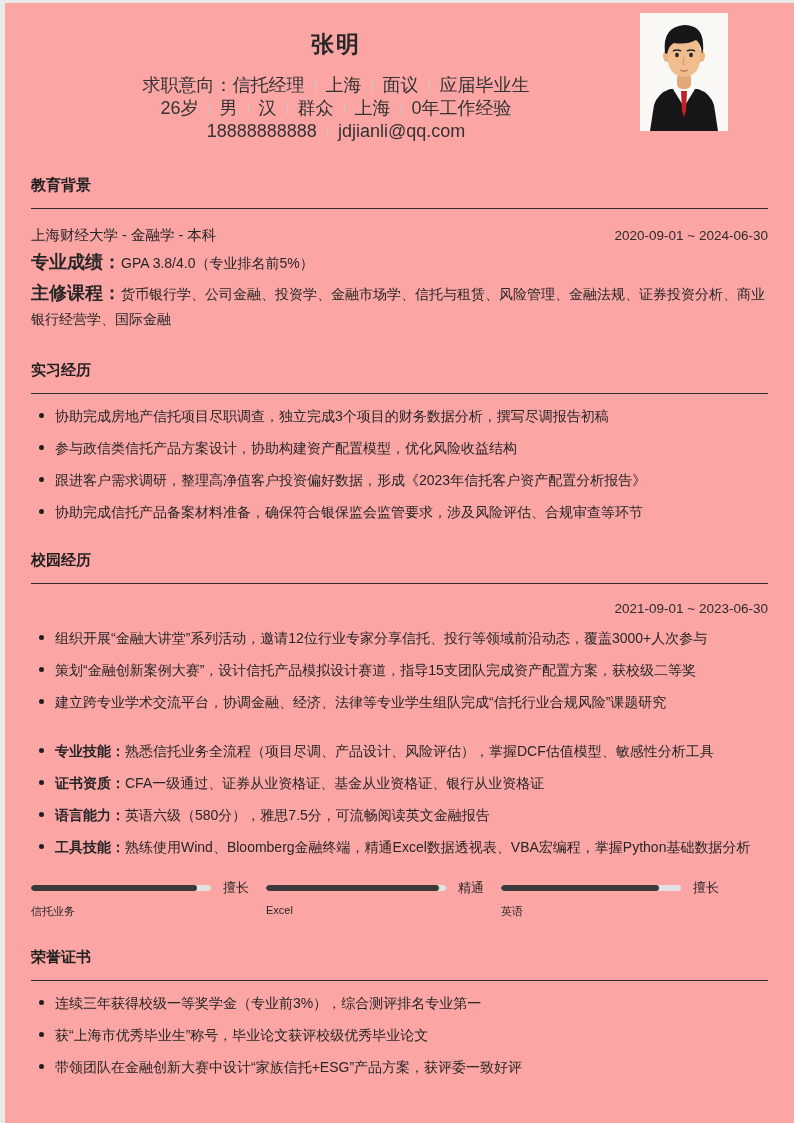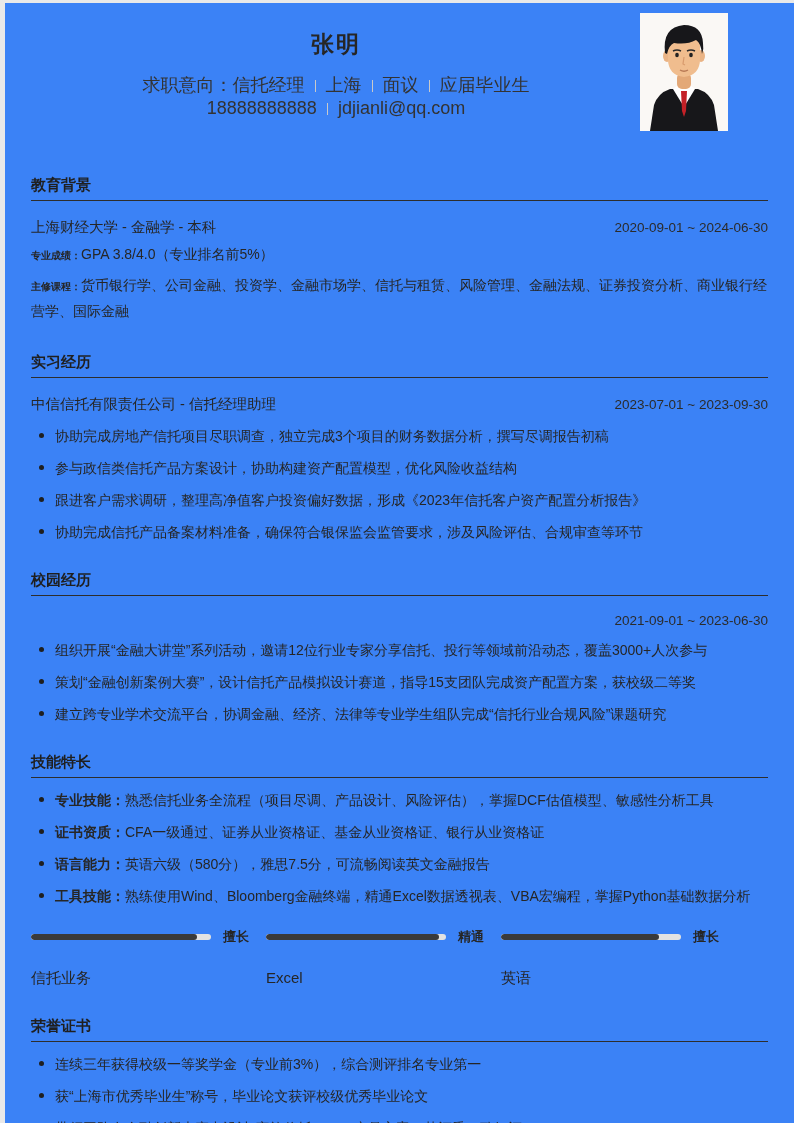--- a/index.html
+++ b/index.html
@@ -8,21 +8,21 @@
     background: #e9e9e9;
     font-family: "Liberation Sans", "DejaVu Sans", sans-serif;
     color: #262626;
   }
   .page {
     position: relative;
     margin-left: 5px;
     margin-top: 3px;
     width: 789px;
     height: 1120px;
-    background: #3b82f6;
+    background: #fca5a5;
     overflow: hidden;
   }
   .content { padding: 16px 26px 0 26px; }
 
   
   .header { position: relative; min-height: 128px; }
   .header-text { width: 610px; text-align: center; padding-top: 10px; }
   .name { font-size: 23px; font-weight: bold; letter-spacing: 2px; margin-bottom: 14px; }
   .hline { font-size: 18px; line-height: 23px; color: #333333; }
   .hline .sep {
@@ -31,67 +31,70 @@
   }
   .photo {
     position: absolute; top: -6px; right: 40px;
     width: 88px; height: 118px; overflow: hidden;
   }
 
   
   .section { margin-top: 29px; }
   .section-title {
     font-size: 15px; font-weight: bold; color: #1f1f1f;
-    padding-bottom: 5px; border-bottom: 1px solid #2d2d2d;
+    padding-bottom: 13px; border-bottom: 1px solid #2d2d2d;
   }
   .row-split {
     display: flex; justify-content: space-between; align-items: baseline;
     margin-top: 17px; font-size: 14px;
   }
   .row-title { font-weight: normal; font-size: 14.5px; }
   .row-date { font-size: 13.5px; color: #2b2b2b; white-space: nowrap; }
   .row-date-only { text-align: right; margin-top: 17px; font-size: 13.5px; }
   .kv { font-size: 14px; line-height: 25px; margin-top: 5px; }
-  .kv b { font-size: 10px; }
+  .kv b { font-size: 18px; }
 
   ul.bullets { list-style: none; margin-top: 6px; }
   ul.bullets li {
     position: relative; padding-left: 24px;
     font-size: 14px; line-height: 20px; margin-top: 12px;
   }
   ul.bullets li::before {
     content: ""; position: absolute; left: 8px; top: 7px;
     width: 5px; height: 5px; border-radius: 50%; background: #1f1f1f;
   }
 
   
   .bars { display: flex; margin-top: 22px; }
   .bar-col { width: 218px; margin-right: 17px; }
-  .bar-row { display: flex; align-items: center; font-weight: bold; }
+  .bar-row { display: flex; align-items: center; }
   .bar-track {
     flex: 1; height: 6px; border-radius: 3px; background: #e2e2e2;
     overflow: hidden; margin-right: 12px;
   }
   .bar-fill { height: 100%; border-radius: 3px; background: #3a3a3a; }
   .bar-level { font-size: 13px; white-space: nowrap; }
-  .bar-name { font-size: 15px; margin-top: 23px; }
+  .bar-name { font-size: 11px; margin-top: 7px; }
 </style>
 </head>
 <body>
 
 <div class="page">
   <div class="content">
 
     <div class="header">
       <div class="header-text">
         <div class="name">张明</div>
         <div class="hline">
           <span>求职意向：</span><span>信托经理</span><span class="sep"></span><span>上海</span><span class="sep"></span><span>面议</span><span class="sep"></span><span>应届毕业生</span>
         </div>
         <div class="hline">
+          <span>26岁</span><span class="sep"></span><span>男</span><span class="sep"></span><span>汉</span><span class="sep"></span><span>群众</span><span class="sep"></span><span>上海</span><span class="sep"></span><span>0年工作经验</span>
+        </div>
+        <div class="hline">
           <span>18888888888</span><span class="sep"></span><span>jdjianli@qq.com</span>
         </div>
       </div>
       <div class="photo">
         <svg width="88" height="118" viewBox="0 0 88 118" xmlns="http://www.w3.org/2000/svg">
           <rect x="0" y="0" width="88" height="118" fill="#faf8f5"></rect>
 
           <path d="M10 118 L14 92 Q18 80 30 76 L58 76 Q70 80 74 92 L78 118 Z" fill="#17171a"></path>
 
           <path d="M33 76 L44 94 L55 76 L50 72 L38 72 Z" fill="#ffffff"></path>
@@ -123,44 +126,39 @@
       <div class="row-split">
         <span class="row-title">上海财经大学 - 金融学 - 本科</span>
         <span class="row-date">2020-09-01 ~ 2024-06-30</span>
       </div>
       <div class="kv"><b>专业成绩：</b><span>GPA 3.8/4.0（专业排名前5%）</span></div>
       <div class="kv"><b>主修课程：</b><span>货币银行学、公司金融、投资学、金融市场学、信托与租赁、风险管理、金融法规、证券投资分析、商业银行经营学、国际金融</span></div>
     </div>
 
     <div class="section">
       <div class="section-title">实习经历</div>
-      <div class="row-split">
-        <span class="row-title">中信信托有限责任公司 - 信托经理助理</span>
-        <span class="row-date">2023-07-01 ~ 2023-09-30</span>
-      </div>
       <ul class="bullets">
         <li>协助完成房地产信托项目尽职调查，独立完成3个项目的财务数据分析，撰写尽调报告初稿</li>
         <li>参与政信类信托产品方案设计，协助构建资产配置模型，优化风险收益结构</li>
         <li>跟进客户需求调研，整理高净值客户投资偏好数据，形成《2023年信托客户资产配置分析报告》</li>
         <li>协助完成信托产品备案材料准备，确保符合银保监会监管要求，涉及风险评估、合规审查等环节</li>
       </ul>
     </div>
 
     <div class="section">
       <div class="section-title">校园经历</div>
       <div class="row-date-only row-date">2021-09-01 ~ 2023-06-30</div>
       <ul class="bullets">
         <li>组织开展“金融大讲堂”系列活动，邀请12位行业专家分享信托、投行等领域前沿动态，覆盖3000+人次参与</li>
         <li>策划“金融创新案例大赛”，设计信托产品模拟设计赛道，指导15支团队完成资产配置方案，获校级二等奖</li>
         <li>建立跨专业学术交流平台，协调金融、经济、法律等专业学生组队完成“信托行业合规风险”课题研究</li>
       </ul>
     </div>
 
     <div class="section">
-      <div class="section-title">技能特长</div>
       <ul class="bullets">
         <li><b>专业技能：</b><span>熟悉信托业务全流程（项目尽调、产品设计、风险评估），掌握DCF估值模型、敏感性分析工具</span></li>
         <li><b>证书资质：</b><span>CFA一级通过、证券从业资格证、基金从业资格证、银行从业资格证</span></li>
         <li><b>语言能力：</b><span>英语六级（580分），雅思7.5分，可流畅阅读英文金融报告</span></li>
         <li><b>工具技能：</b><span>熟练使用Wind、Bloomberg金融终端，精通Excel数据透视表、VBA宏编程，掌握Python基础数据分析</span></li>
       </ul>
       <div class="bars">
         <div class="bar-col">
           <div class="bar-row">
             <div class="bar-track">

